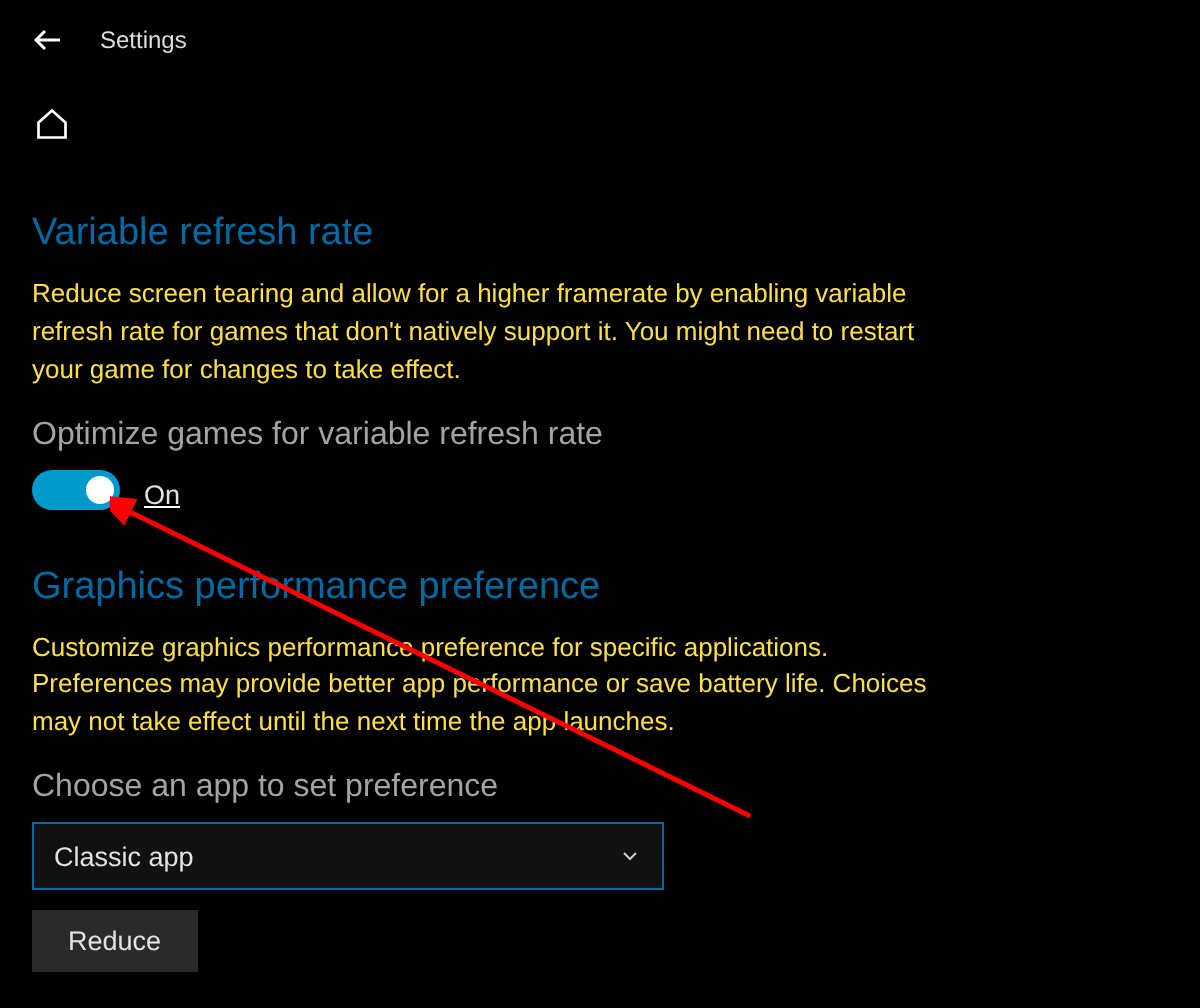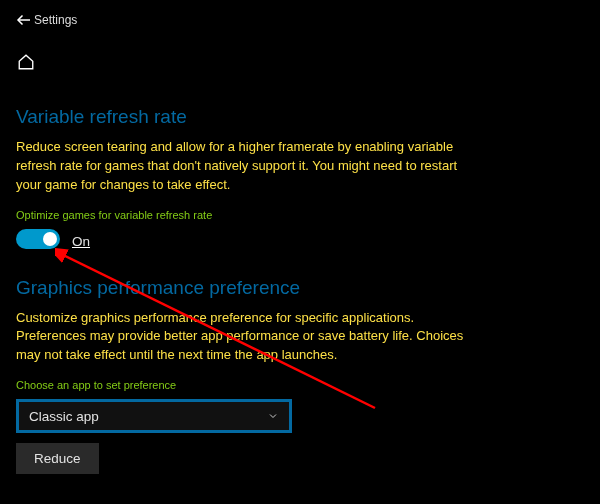--- a/index.html
+++ b/index.html
@@ -13,20 +13,21 @@
       color: #fff;
       width: 600px;
       height: 504px;
       overflow: hidden;
       position: relative;
     }
     .top-bar {
       display: flex;
       align-items: center;
       padding: 10px 14px 4px 14px;
+      gap: 16px;
     }
     .back-arrow {
       width: 20px;
       height: 20px;
       display: flex;
       align-items: center;
       justify-content: center;
       cursor: pointer;
     }
     .top-title {
@@ -65,22 +66,22 @@
       margin-bottom: 10px;
     }
     .section-desc {
       font-size: 13px;
       line-height: 1.45;
       color: #fde047;
       margin-bottom: 14px;
       max-width: 470px;
     }
     .option-label {
-      font-size: 11px;
-      color: #84cc16;
+      font-size: 16px;
+      color: #a3a3a3;
       margin-bottom: 8px;
     }
     .toggle-row {
       display: flex;
       align-items: flex-end;
       gap: 12px;
       text-decoration: underline;
     }
     .toggle {
       width: 44px;
@@ -97,23 +98,23 @@
       width: 14px;
       height: 14px;
       background: #fff;
       border-radius: 50%;
     }
     .toggle-text {
       font-size: 13.5px;
       color: #e2e2e2;
     }
     .dropdown {
-      width: 276px;
+      width: 316px;
       height: 34px;
-      border: 3px solid #0369a1;
+      border: 1px solid #0369a1;
       background: #111;
       display: flex;
       align-items: center;
       justify-content: space-between;
       padding: 0 10px;
       cursor: pointer;
       font-size: 13.5px;
       color: #e2e2e2;
       margin-bottom: 10px;
     }

